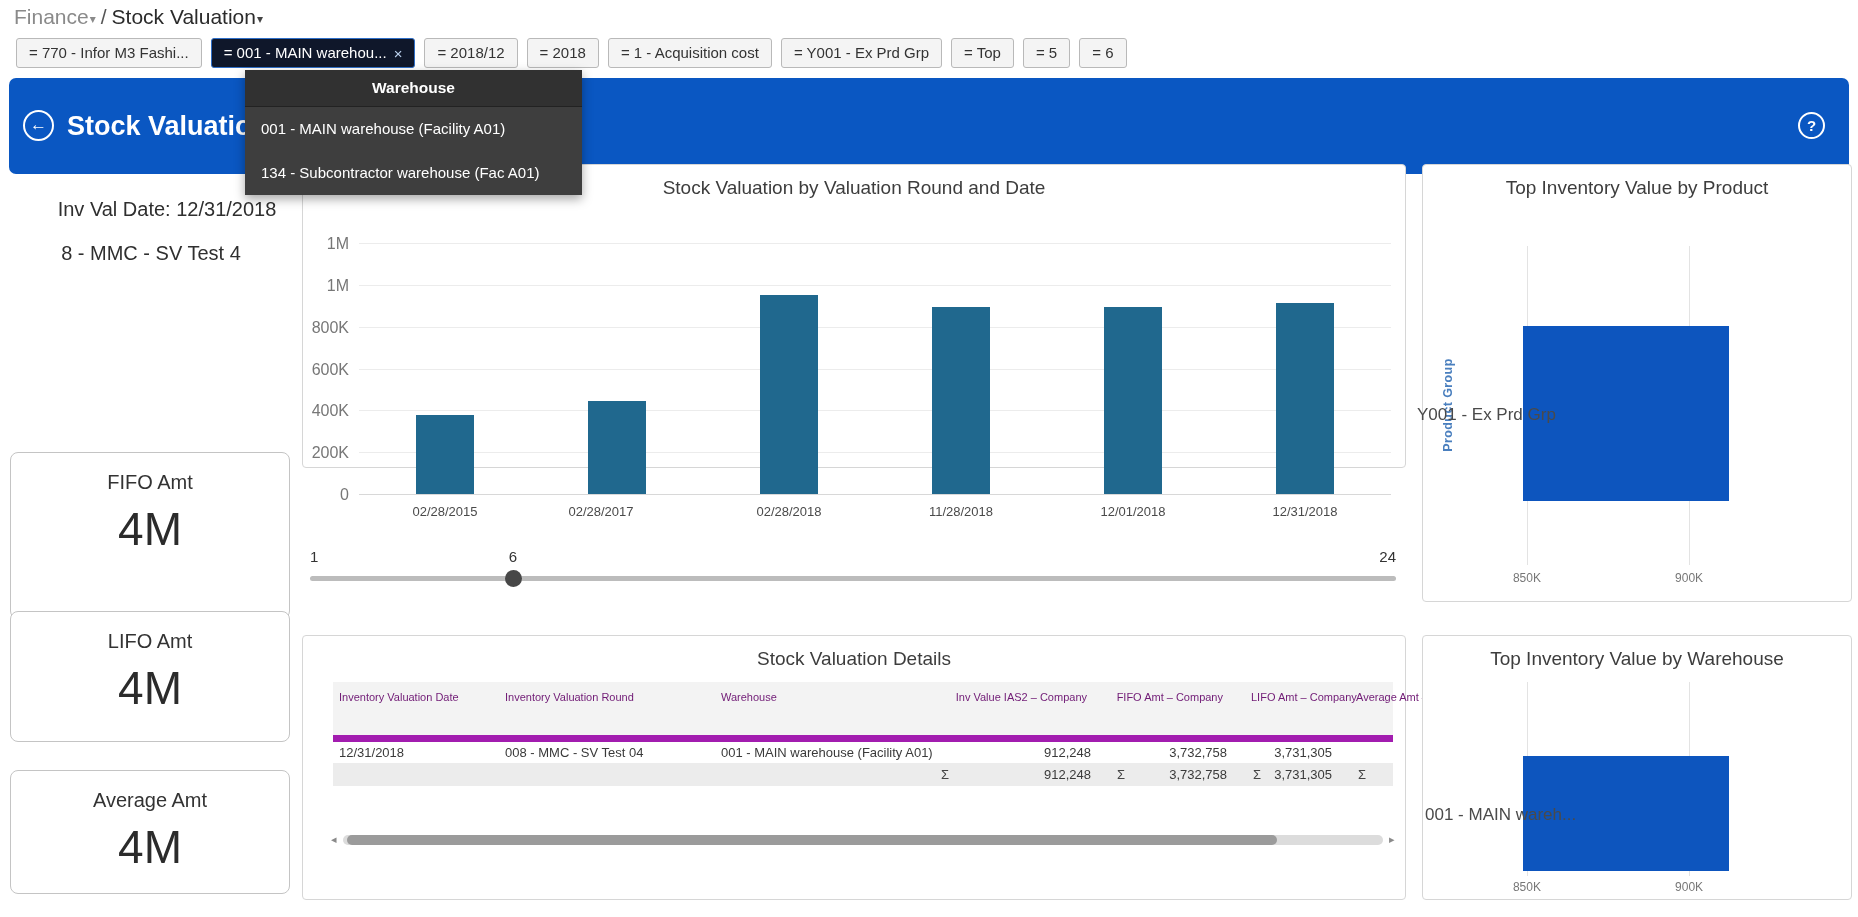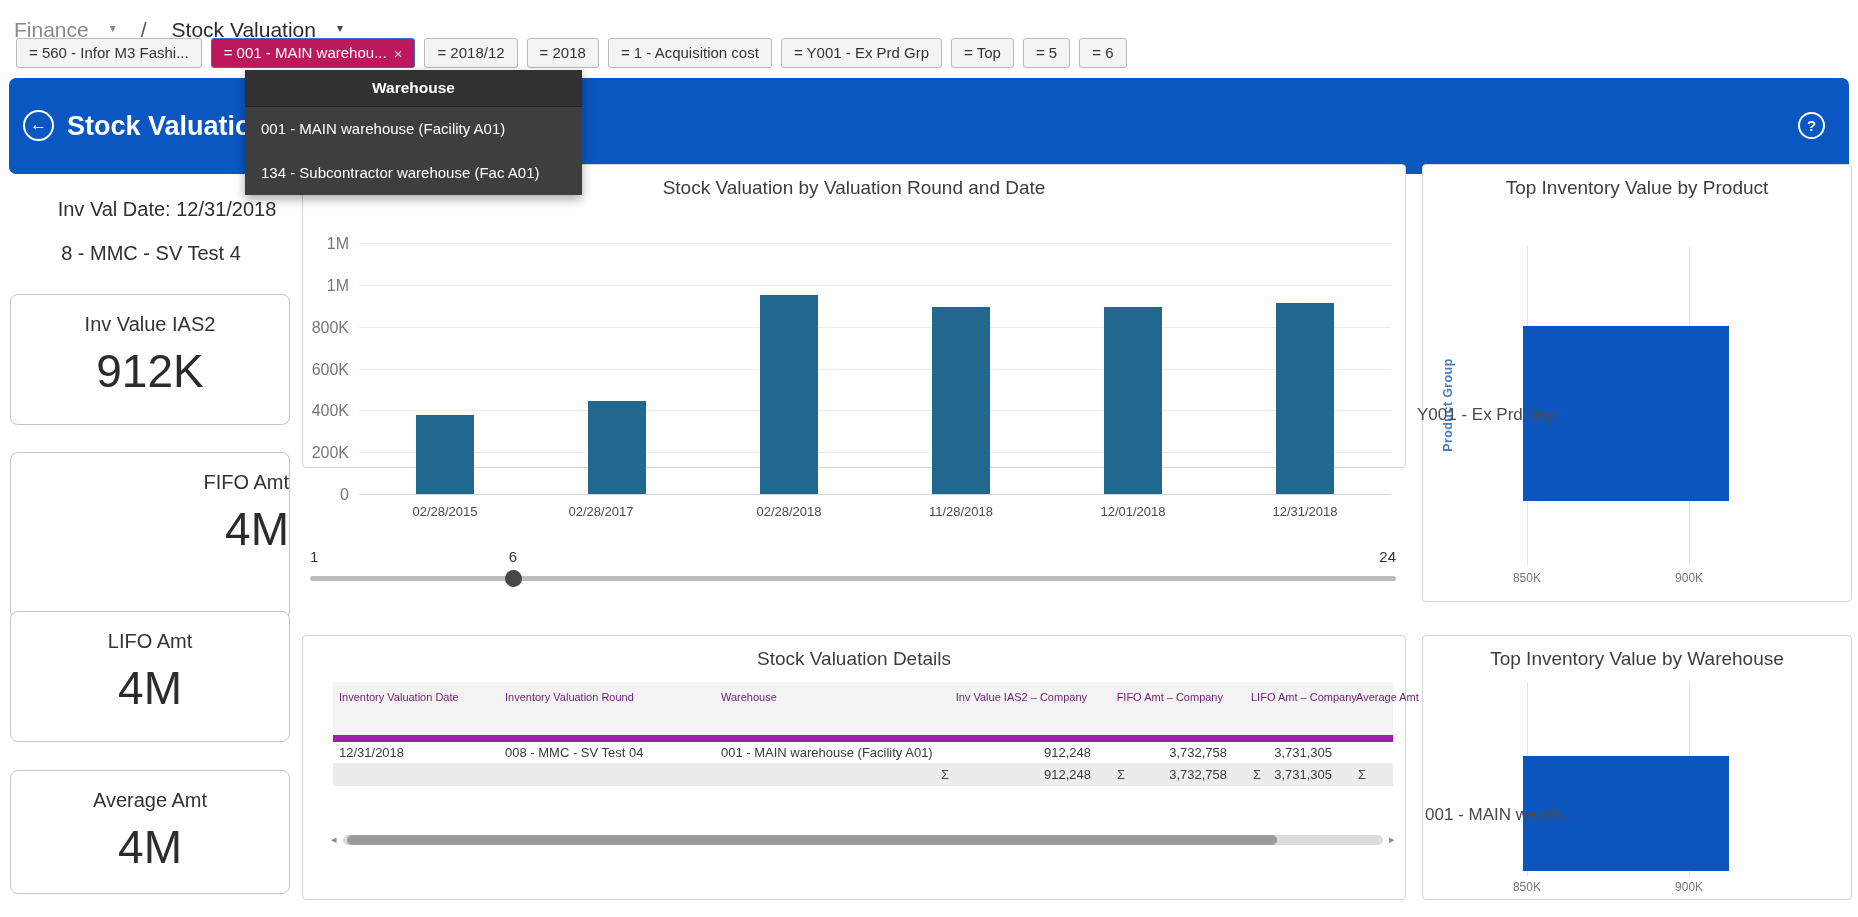--- a/index.html
+++ b/index.html
@@ -1,31 +1,31 @@
 <!DOCTYPE html>
 <html><head>
 <meta charset="utf-8">
 <style>
   html,body{margin:0;padding:0;background:#fff;}
   body{font-family:"Liberation Sans","DejaVu Sans",sans-serif;color:#333;}
   #canvas{position:relative;width:1858px;height:917px;background:#fff;overflow:hidden;}
 
   
-  #breadcrumb{position:absolute;left:14px;top:18px;font-size:21px;display:flex;align-items:flex-start;gap:21px;}
+  #breadcrumb{position:absolute;left:14px;top:5px;font-size:21px;display:flex;align-items:center;gap:1px;}
   #breadcrumb .bc-section{color:#8a8a8a;}
   #breadcrumb .bc-page{color:#2b2b2b;}
   #breadcrumb .caret{font-size:12px;color:#8a8a8a;margin-top:3px;}
   #breadcrumb .caret.dark{color:#444;}
   #breadcrumb .sep{color:#555;margin:0 4px;}
 
   
   #chips{position:absolute;left:16px;top:38px;display:flex;gap:9px;align-items:center;}
   .chip{height:30px;line-height:28px;padding:0 12px;background:#f4f4f4;border:1px solid #b9b9b9;
         border-radius:3px;font-size:15px;color:#333;white-space:nowrap;display:flex;align-items:center;gap:7px;box-sizing:border-box;}
-  .chip.selected{background:#be185d;border-color:#2f6fc8;color:#fff;}
+  .chip.selected{background:#0f172a;border-color:#2f6fc8;color:#fff;}
   .chip-x{color:#bcd2ef;font-size:15px;line-height:1;cursor:pointer;}
 
   
   #titlebar{position:absolute;left:9px;top:78px;width:1840px;height:96px;background:#0a57c2;border-radius:7px;}
   #back-btn{position:absolute;left:14px;top:32px;width:31px;height:31px;border:2px solid #fff;border-radius:50%;
             box-sizing:border-box;color:#fff;text-align:center;line-height:26px;font-size:17px;cursor:pointer;}
   #page-title{position:absolute;left:58px;top:0;height:96px;line-height:96px;color:#fff;font-size:27px;font-weight:600;white-space:nowrap;}
   #help-btn{position:absolute;right:24px;top:34px;width:27px;height:27px;border:2px solid #fff;border-radius:50%;
             box-sizing:border-box;color:#fff;text-align:center;line-height:23px;font-size:15px;font-weight:700;cursor:pointer;}
 
@@ -106,21 +106,21 @@
   <div id="breadcrumb">
     <span class="bc-section">Finance</span>
     <span class="caret">▾</span>
     <span class="sep">/</span>
     <span class="bc-page">Stock Valuation</span>
     <span class="caret dark">▾</span>
   </div>
 
   <div id="chips">
       <div class="chip">
-        <span class="chip-label">= 560 - Infor M3 Fashi...</span>
+        <span class="chip-label">= 770 - Infor M3 Fashi...</span>
       </div>
       <div class="chip selected">
         <span class="chip-label">= 001 - MAIN warehou...</span>
         <span class="chip-x">×</span>
       </div>
       <div class="chip">
         <span class="chip-label">= 2018/12</span>
       </div>
       <div class="chip">
         <span class="chip-label">= 2018</span>
@@ -156,25 +156,21 @@
     <div id="dd-title">Warehouse</div>
     <div id="dd-items">
         <div class="dd-item">001 - MAIN warehouse (Facility A01)</div>
         <div class="dd-item">134 - Subcontractor warehouse (Fac A01)</div>
       </div>
   </div>
 
   <div id="sidebar">
     <div id="side-date">Inv Val Date: 12/31/2018</div>
     <div id="side-round">8 - MMC - SV Test 4</div>
-  <div class="kpi-card" style="top: 294px; height: 131px;">
-        <div class="kpi-label">Inv Value IAS2</div>
-        <div class="kpi-value">912K</div>
-      </div>
-      <div class="kpi-card" style="top: 452px; height: 167px; text-align: right;">
+      <div class="kpi-card" style="top: 452px; height: 167px;">
         <div class="kpi-label">FIFO Amt</div>
         <div class="kpi-value">4M</div>
       </div>
       <div class="kpi-card" style="top: 611px; height: 131px;">
         <div class="kpi-label">LIFO Amt</div>
         <div class="kpi-value">4M</div>
       </div>
       <div class="kpi-card" style="top: 770px; height: 124px;">
         <div class="kpi-label">Average Amt</div>
         <div class="kpi-value">4M</div>

